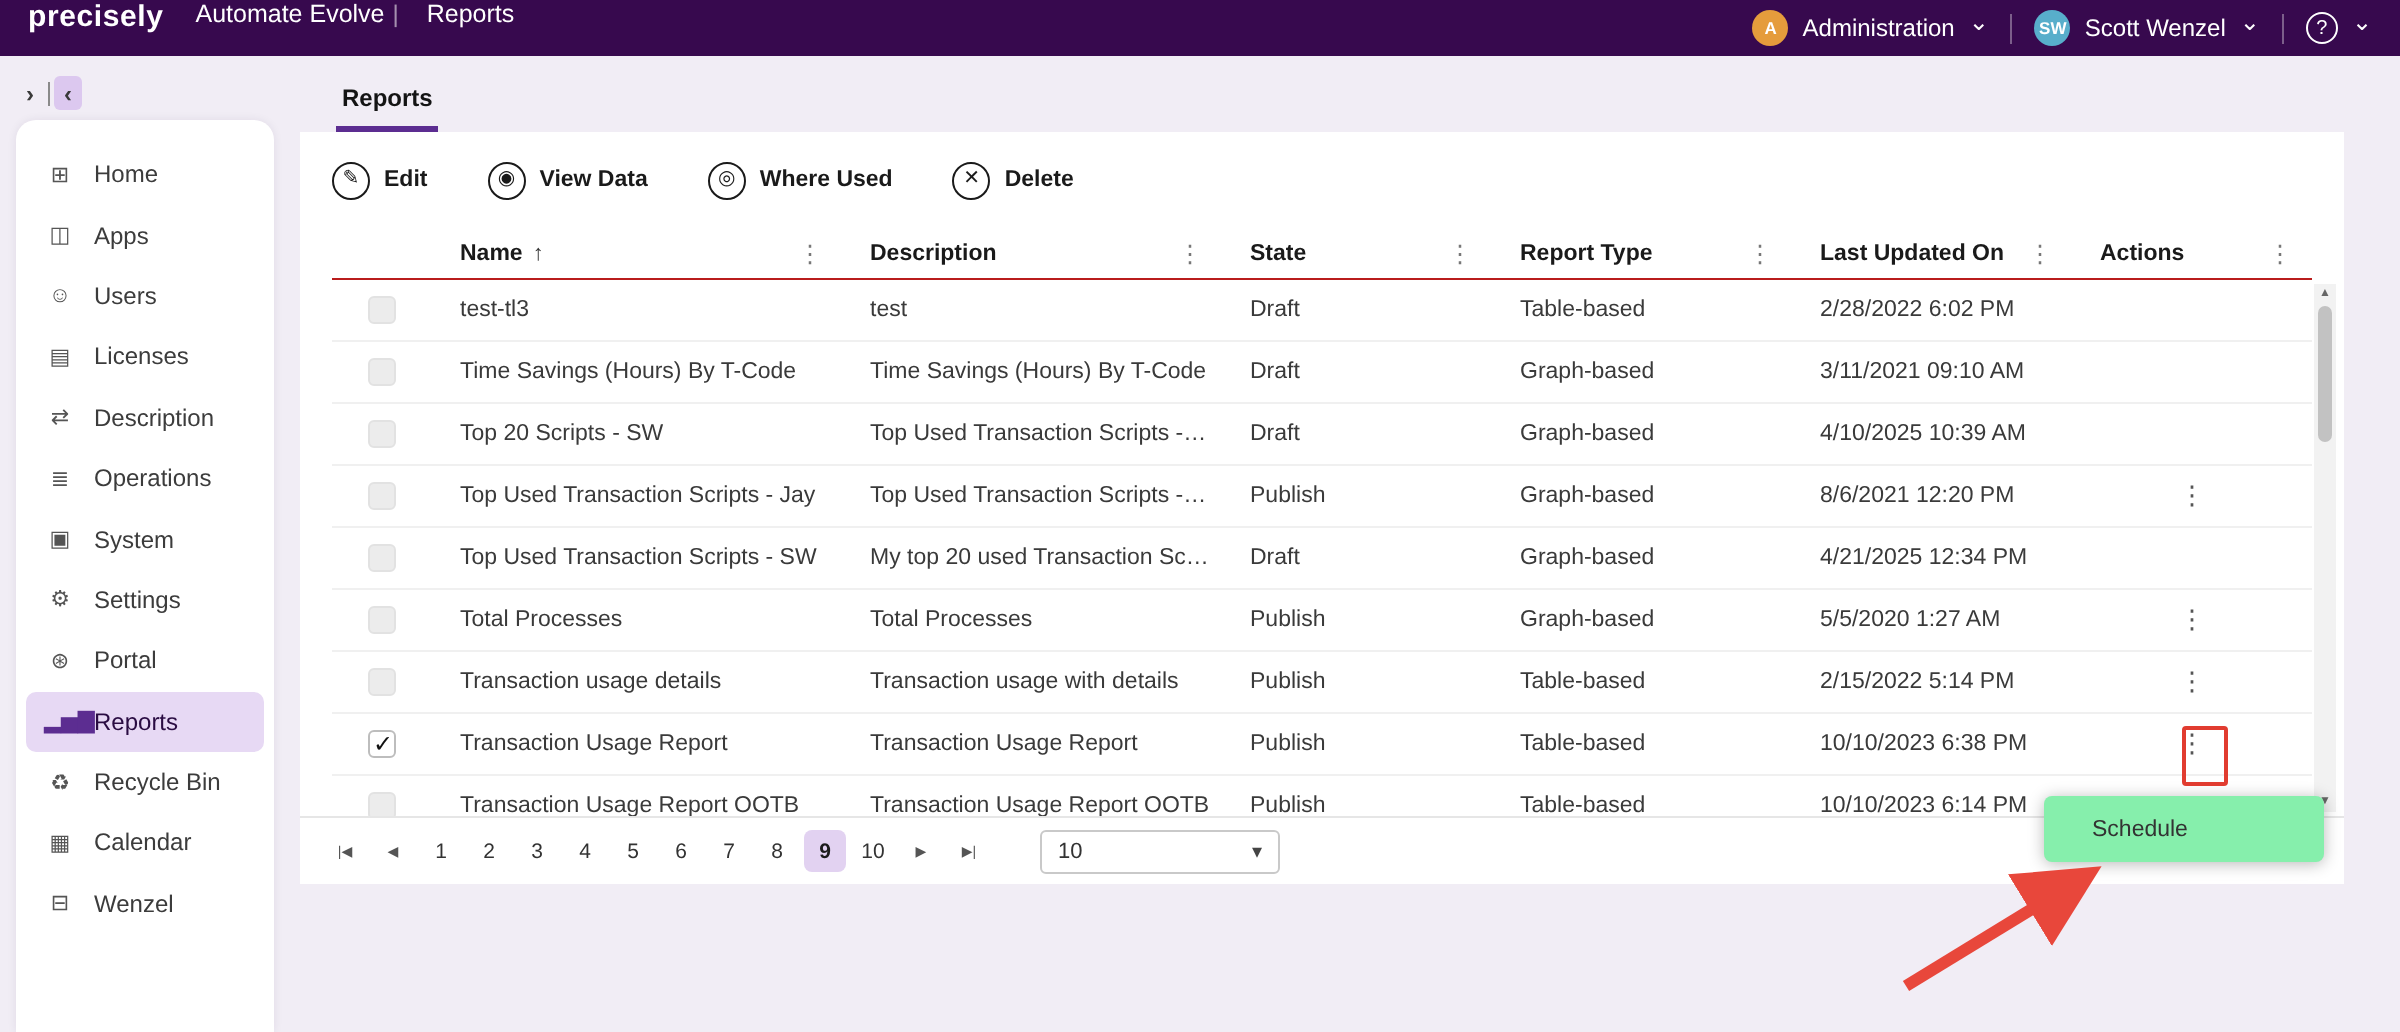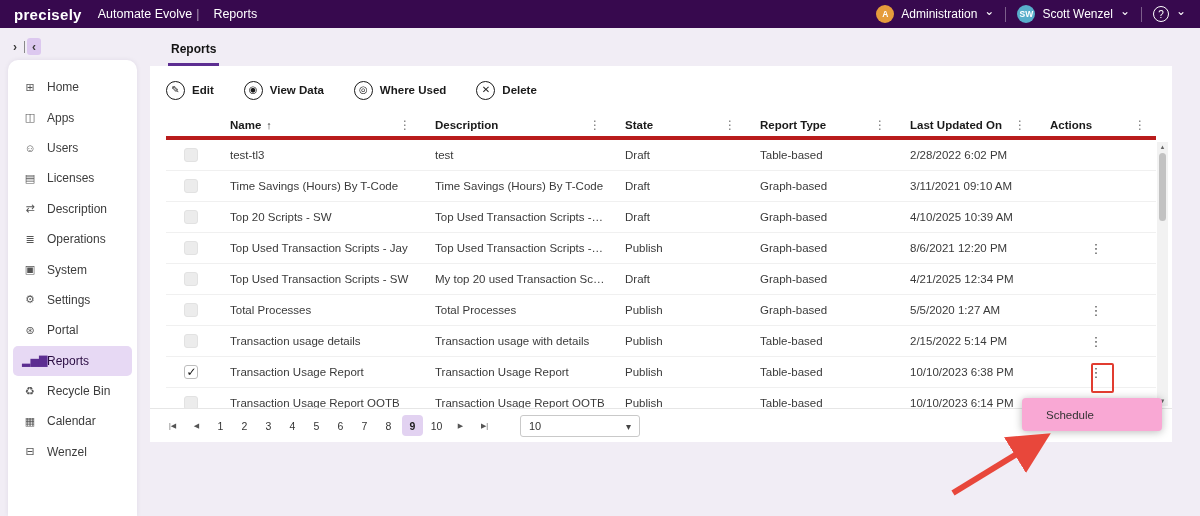--- a/index.html
+++ b/index.html
@@ -1,20 +1,20 @@
 <!DOCTYPE html>
 <html><head>
 <meta charset="utf-8">
 <style>
   * { margin:0; padding:0; box-sizing:border-box; }
   html,body { width:1200px; height:516px; overflow:hidden; }
   body { position:relative; background:#f1edf5; font-family:"Liberation Sans","DejaVu Sans",sans-serif; color:#333; }
 
   
-  .topbar { position:absolute; left:0; top:0; width:1200px; height:28px; background:#37094e; display:flex; align-items:center; padding:0 14px; color:#fff; z-index:20; }
+  .topbar { position:absolute; left:0; top:0; width:1200px; height:28px; background:#37094e; display:flex; align-items:flex-start; padding:0 14px; color:#fff; z-index:20; }
   .logo { font-size:15px; font-weight:700; letter-spacing:.3px; margin-right:16px; }
   .product { font-size:12.5px; margin-right:4px; }
   .tb-pipe { opacity:.55; margin-right:14px; font-size:12px; }
   .section { font-size:12.5px; }
   .tb-right { margin-left:auto; display:flex; align-items:center; height:100%; }
   .tb-item { display:flex; align-items:center; gap:7px; font-size:12px; cursor:pointer; }
   .tb-sep { width:1px; height:15px; background:rgba(255,255,255,.35); margin:0 11px; }
   .avatar { width:18px; height:18px; border-radius:50%; display:flex; align-items:center; justify-content:center; font-size:8.5px; font-weight:700; color:#fff; }
   .av-admin { background:#e59c3c; }
   .av-user { background:#58aecb; }
@@ -42,21 +42,21 @@
   .tab { margin-left:18px; padding:0 3px 7px 3px; font-size:12px; font-weight:700; color:#141414; border-bottom:3px solid #5c2d91; cursor:pointer; }
 
   
   .card { position:absolute; left:150px; top:66px; width:1022px; height:376px; background:#fff; z-index:2; }
   .toolbar { height:48px; display:flex; align-items:center; gap:30px; padding:0 16px; }
   .tbtn { display:flex; align-items:center; gap:7px; font-size:11.5px; font-weight:700; color:#1a1a1a; cursor:pointer; }
   .tbtn .circle { width:19px; height:19px; border:1.5px solid #1a1a1a; border-radius:50%; display:flex; align-items:center; justify-content:center; font-size:10px; line-height:1; }
 
   .table-wrap { margin:0 16px; }
   .grid-row { display:grid; grid-template-columns:50px 205px 190px 135px 150px 140px 1fr; align-items:center; }
-  .thead { height:26px; border-bottom:4px solid #b91c1c; font-weight:700; font-size:11.5px; color:#1a1a1a; }
+  .thead { height:26px; border-bottom:1px solid #b91c1c; font-weight:700; font-size:11.5px; color:#1a1a1a; }
   .hcell { display:flex; align-items:center; height:100%; padding-left:14px; padding-right:10px; cursor:pointer; }
   .i-sort { display:none; margin-left:5px; font-size:11px; color:#333; }
   .i-sort.show { display:inline; }
   .i-sort::before { content:"↑"; }
   .i-kebab::before { content:"⋮"; }
   .hcell .i-kebab { margin-left:auto; color:#777; font-size:12px; font-weight:400; cursor:pointer; }
   .cb-head { padding:0; }
 
   .rows { height:268px; overflow:hidden; }
   .trow { height:31px; border-bottom:1px solid #f0f0f0; font-size:11.5px; color:#3a3a3a; cursor:pointer; }
@@ -81,21 +81,21 @@
   .page-size { margin-left:22px; width:120px; height:22px; border:1px solid #c9c9c9; border-radius:3px; display:flex; align-items:center; justify-content:space-between; padding:0 8px; font-size:11px; color:#333; cursor:pointer; background:#fff; }
   .page-size .i-chevron-down::before { content:"▾"; top:0; font-size:10px; color:#444; }
 
   
   .vscroll { position:absolute; right:4px; top:76px; bottom:36px; width:11px; background:#f2f2f2; display:flex; flex-direction:column; align-items:center; z-index:4; cursor:pointer; }
   .varrow { height:10px; font-size:6px; color:#666; line-height:10px; }
   .vthumb { width:7px; height:68px; background:#c2c2c2; border-radius:4px; margin-top:1px; }
   .varrow.down { position:absolute; bottom:0; }
 
   
-  .context-menu { position:absolute; left:1022px; top:398px; width:140px; background:#f9a8d4; border-radius:4px; box-shadow:0 1px 8px rgba(0,0,0,.28); padding:4px 0; z-index:30; }
+  .context-menu { position:absolute; left:1022px; top:398px; width:140px; background:#86efac; border-radius:4px; box-shadow:0 1px 8px rgba(0,0,0,.28); padding:4px 0; z-index:30; }
   .cm-item { height:25px; display:flex; align-items:center; padding-left:24px; font-size:11.5px; color:#333; cursor:pointer; }
   .red-box { position:absolute; left:1091px; top:363px; width:23px; height:30px; border:2px solid #e13c30; border-radius:2px; z-index:31; }
   .red-arrow { position:absolute; left:935px; top:425px; z-index:32; pointer-events:none; }
 </style>
 </head>
 <body>
 
 <div class="topbar">
   <span class="logo">precisely</span>
   <span class="product">Automate Evolve</span>

